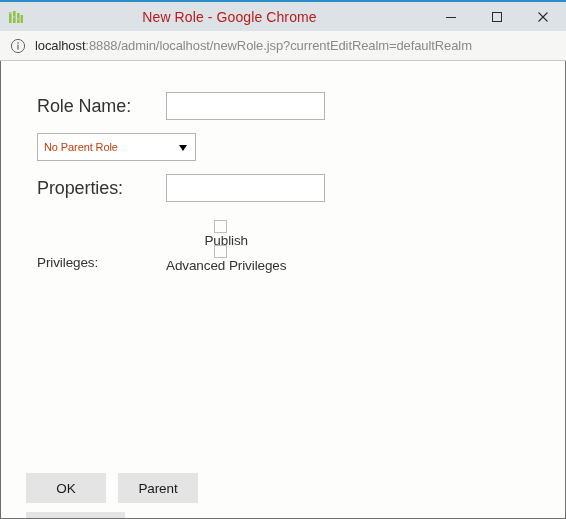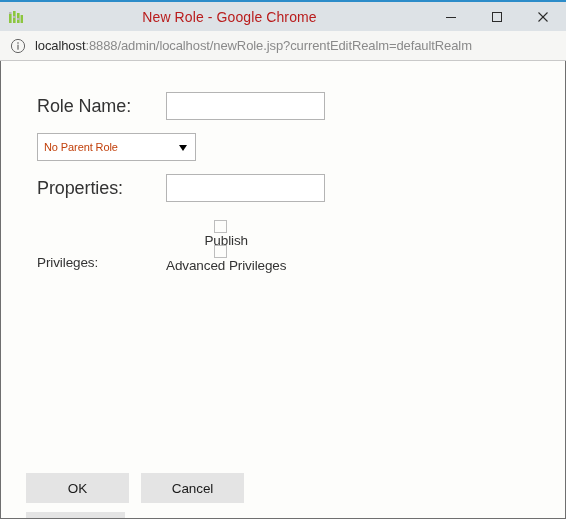--- a/index.html
+++ b/index.html
@@ -196,21 +196,21 @@
   }
 
   
   #buttons {
     position: absolute;
     left: 25px;
     top: 412px;
     display: flex;
   }
   .btn {
-    width: 103px;
+    width: 80px;
     height: 30px;
     background: #e4e4e4;
     border: none;
     font-family: "Liberation Sans", sans-serif;
     font-size: 13.5px;
     color: #1a1a1a;
     cursor: default;
     letter-spacing: -0.1px;
   }
   #btn-cancel { margin-left: 12px; }
@@ -306,19 +306,19 @@
             <span class="cbox"></span>
             <span class="cblabel">Advanced Privileges</span>
           </div>
         </div>
       </div>
 
     </div>
 
     <div id="buttons">
       <button class="btn" id="btn-ok">OK</button>
-      <button class="btn" id="btn-cancel">Cancel</button>
+      <button class="btn" id="btn-cancel">Parent</button>
     </div>
 
     <div id="bottom-strip"></div>
 
   </div>
 </div>
 
 </body></html>

